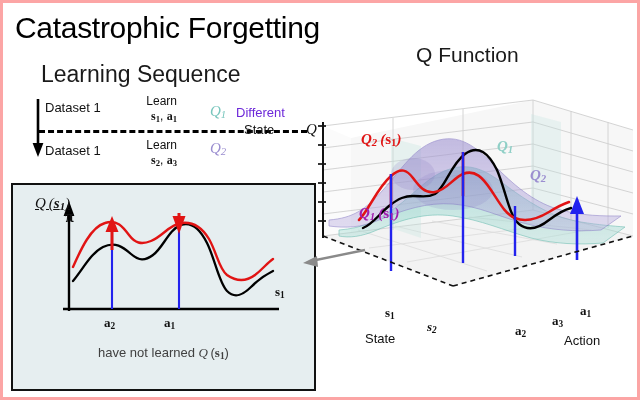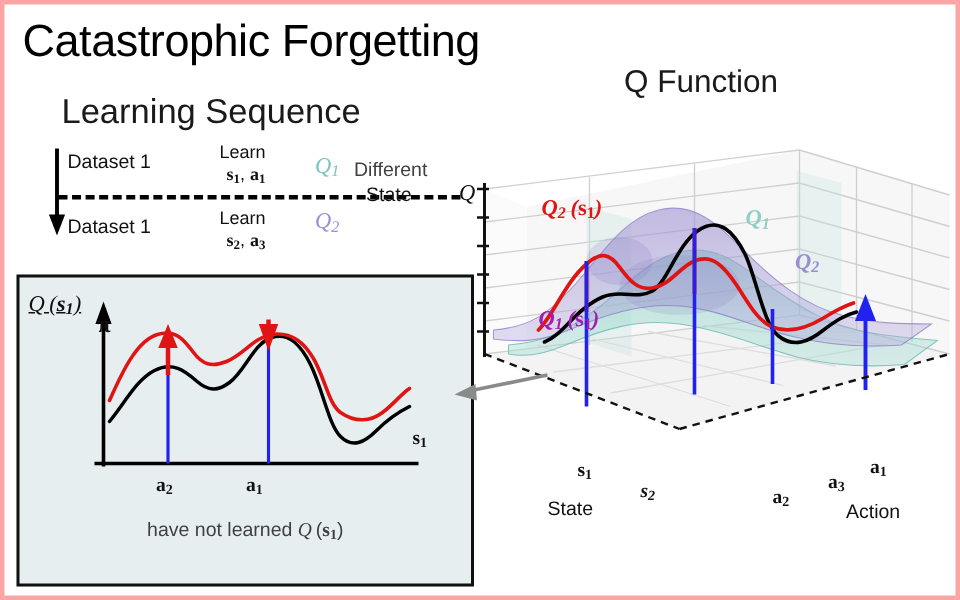--- a/index.html
+++ b/index.html
@@ -64,33 +64,33 @@
   #q1-legend {
     left: 207px; top: 100px;
     font-size: 15px; color: #79c6bd;
     font-family: "Liberation Serif", serif; font-style: italic;
   }
   #q2-legend {
     left: 207px; top: 137px;
     font-size: 15px; color: #9b8ed0;
     font-family: "Liberation Serif", serif; font-style: italic;
   }
-  #diffstate1 { left: 233px; top: 102px; font-size: 13px; color: #404040; }
+  #diffstate1 { left: 233px; top: 102px; font-size: 13px; color: #6d28d9; }
   #diffstate2 { left: 241px; top: 119px; font-size: 13px; color: #111; }
 
   
   #inset-box {
     left: 8px; top: 180px;
     width: 305px; height: 208px;
     background: #e6eef0;
     border: 2px solid #111;
     box-sizing: border-box;
   }
   #inset-ylabel {
-    left: 16px; top: 192px;
+    left: 32px; top: 192px;
     font-size: 15px; color: #111;
     font-family: "Liberation Serif", serif; font-style: italic; text-decoration: underline;
   }
   #inset-pi {
     left: 62px; top: 205px;
     font-size: 16px; color: #111;
     font-family: "Liberation Serif", serif; font-weight: bold;
   }
   #inset-xlabel {
     left: 272px; top: 281px;

